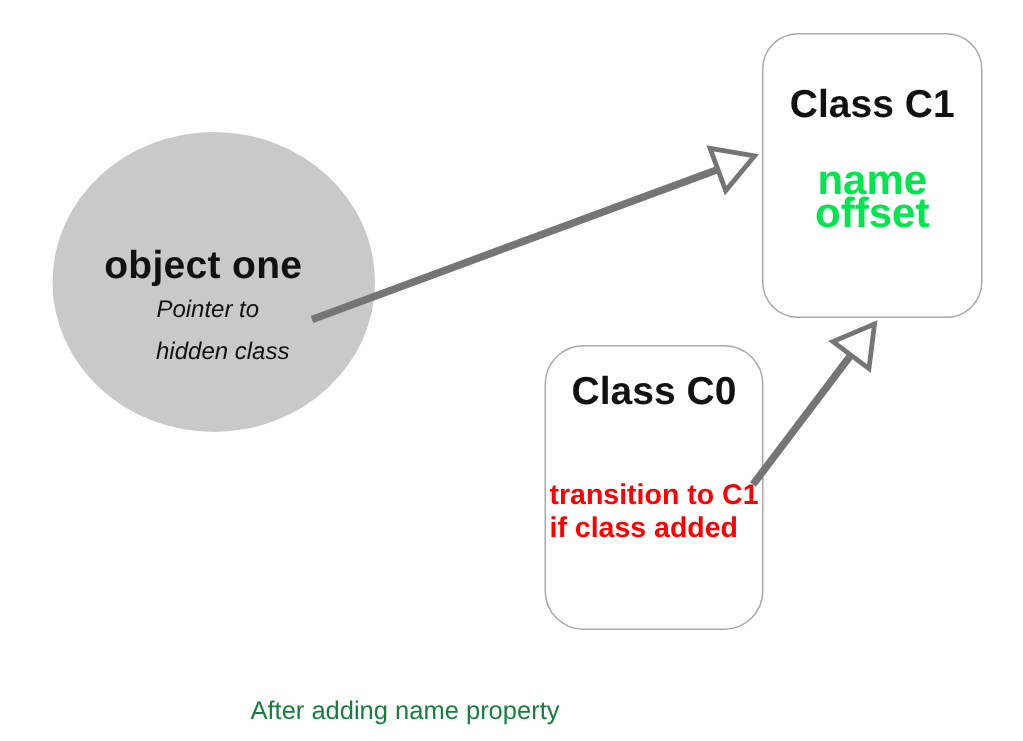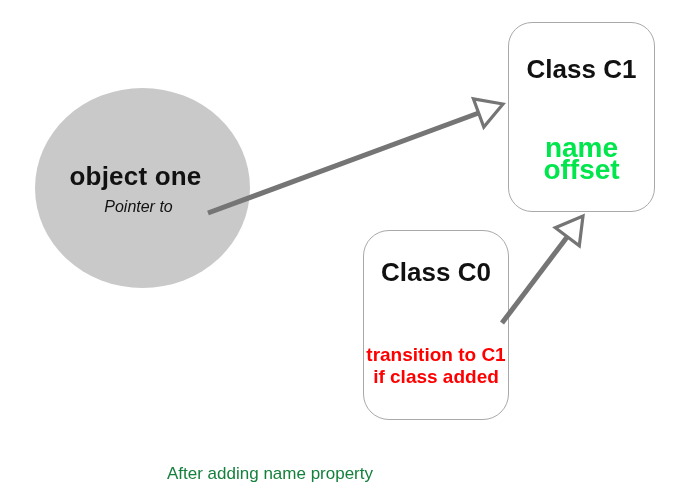--- a/index.html
+++ b/index.html
@@ -45,53 +45,52 @@
   
   .box-node {
     position: absolute;
     background: #ffffff;
     border: 1px solid #a9a9a9;
     box-sizing: border-box;
     display: flex;
     flex-direction: column;
     align-items: center;
     text-align: center;
-    gap: 28px;
   }
   .box-c1 {
     left: 508px; top: 22px;
     width: 147px; height: 190px;
     border-radius: 24px;
   }
   .box-c0 {
     left: 363px; top: 230px;
     width: 146px; height: 190px;
     border-radius: 26px;
   }
   .box-title {
     font-size: 26px;
     font-weight: 700;
     line-height: 31px;
   }
   .box-c1 .box-title { margin-top: 31px; }
-  .box-c0 .box-title { margin-top: 26px; }
+  .box-c0 .box-title { margin-top: 14px; }
   .box-detail {
     font-weight: 700;
     line-height: 22px;
   }
   .box-c1 .box-detail {
     margin-top: 24px;
     font-size: 28px;
     color: #00e64c;
   }
   .box-c0 .box-detail {
-    margin-top: 28px;
+    margin-top: 44px;
     font-size: 19px;
     color: #ff0000;
-    text-align: center;
+    text-align: left;
   }
 
   
   .arrows-svg {
     position: absolute;
     left: 0; top: 0;
     width: 682px; height: 494px;
     pointer-events: none;
   }
 
@@ -106,20 +105,21 @@
   }
 </style>
 </head>
 <body>
 
 <div class="stage">
 
   <div class="circle-node">
     <div class="circle-title">object one</div>
     <div class="circle-sub l1">Pointer to</div>
+    <div class="circle-sub l2">hidden class</div>
   </div>
 
   <div class="box-node box-c1">
     <div class="box-title">Class C1</div>
     <div class="box-detail">name offset</div>
   </div>
 
   <div class="box-node box-c0">
     <div class="box-title">Class C0</div>
     <div class="box-detail">

